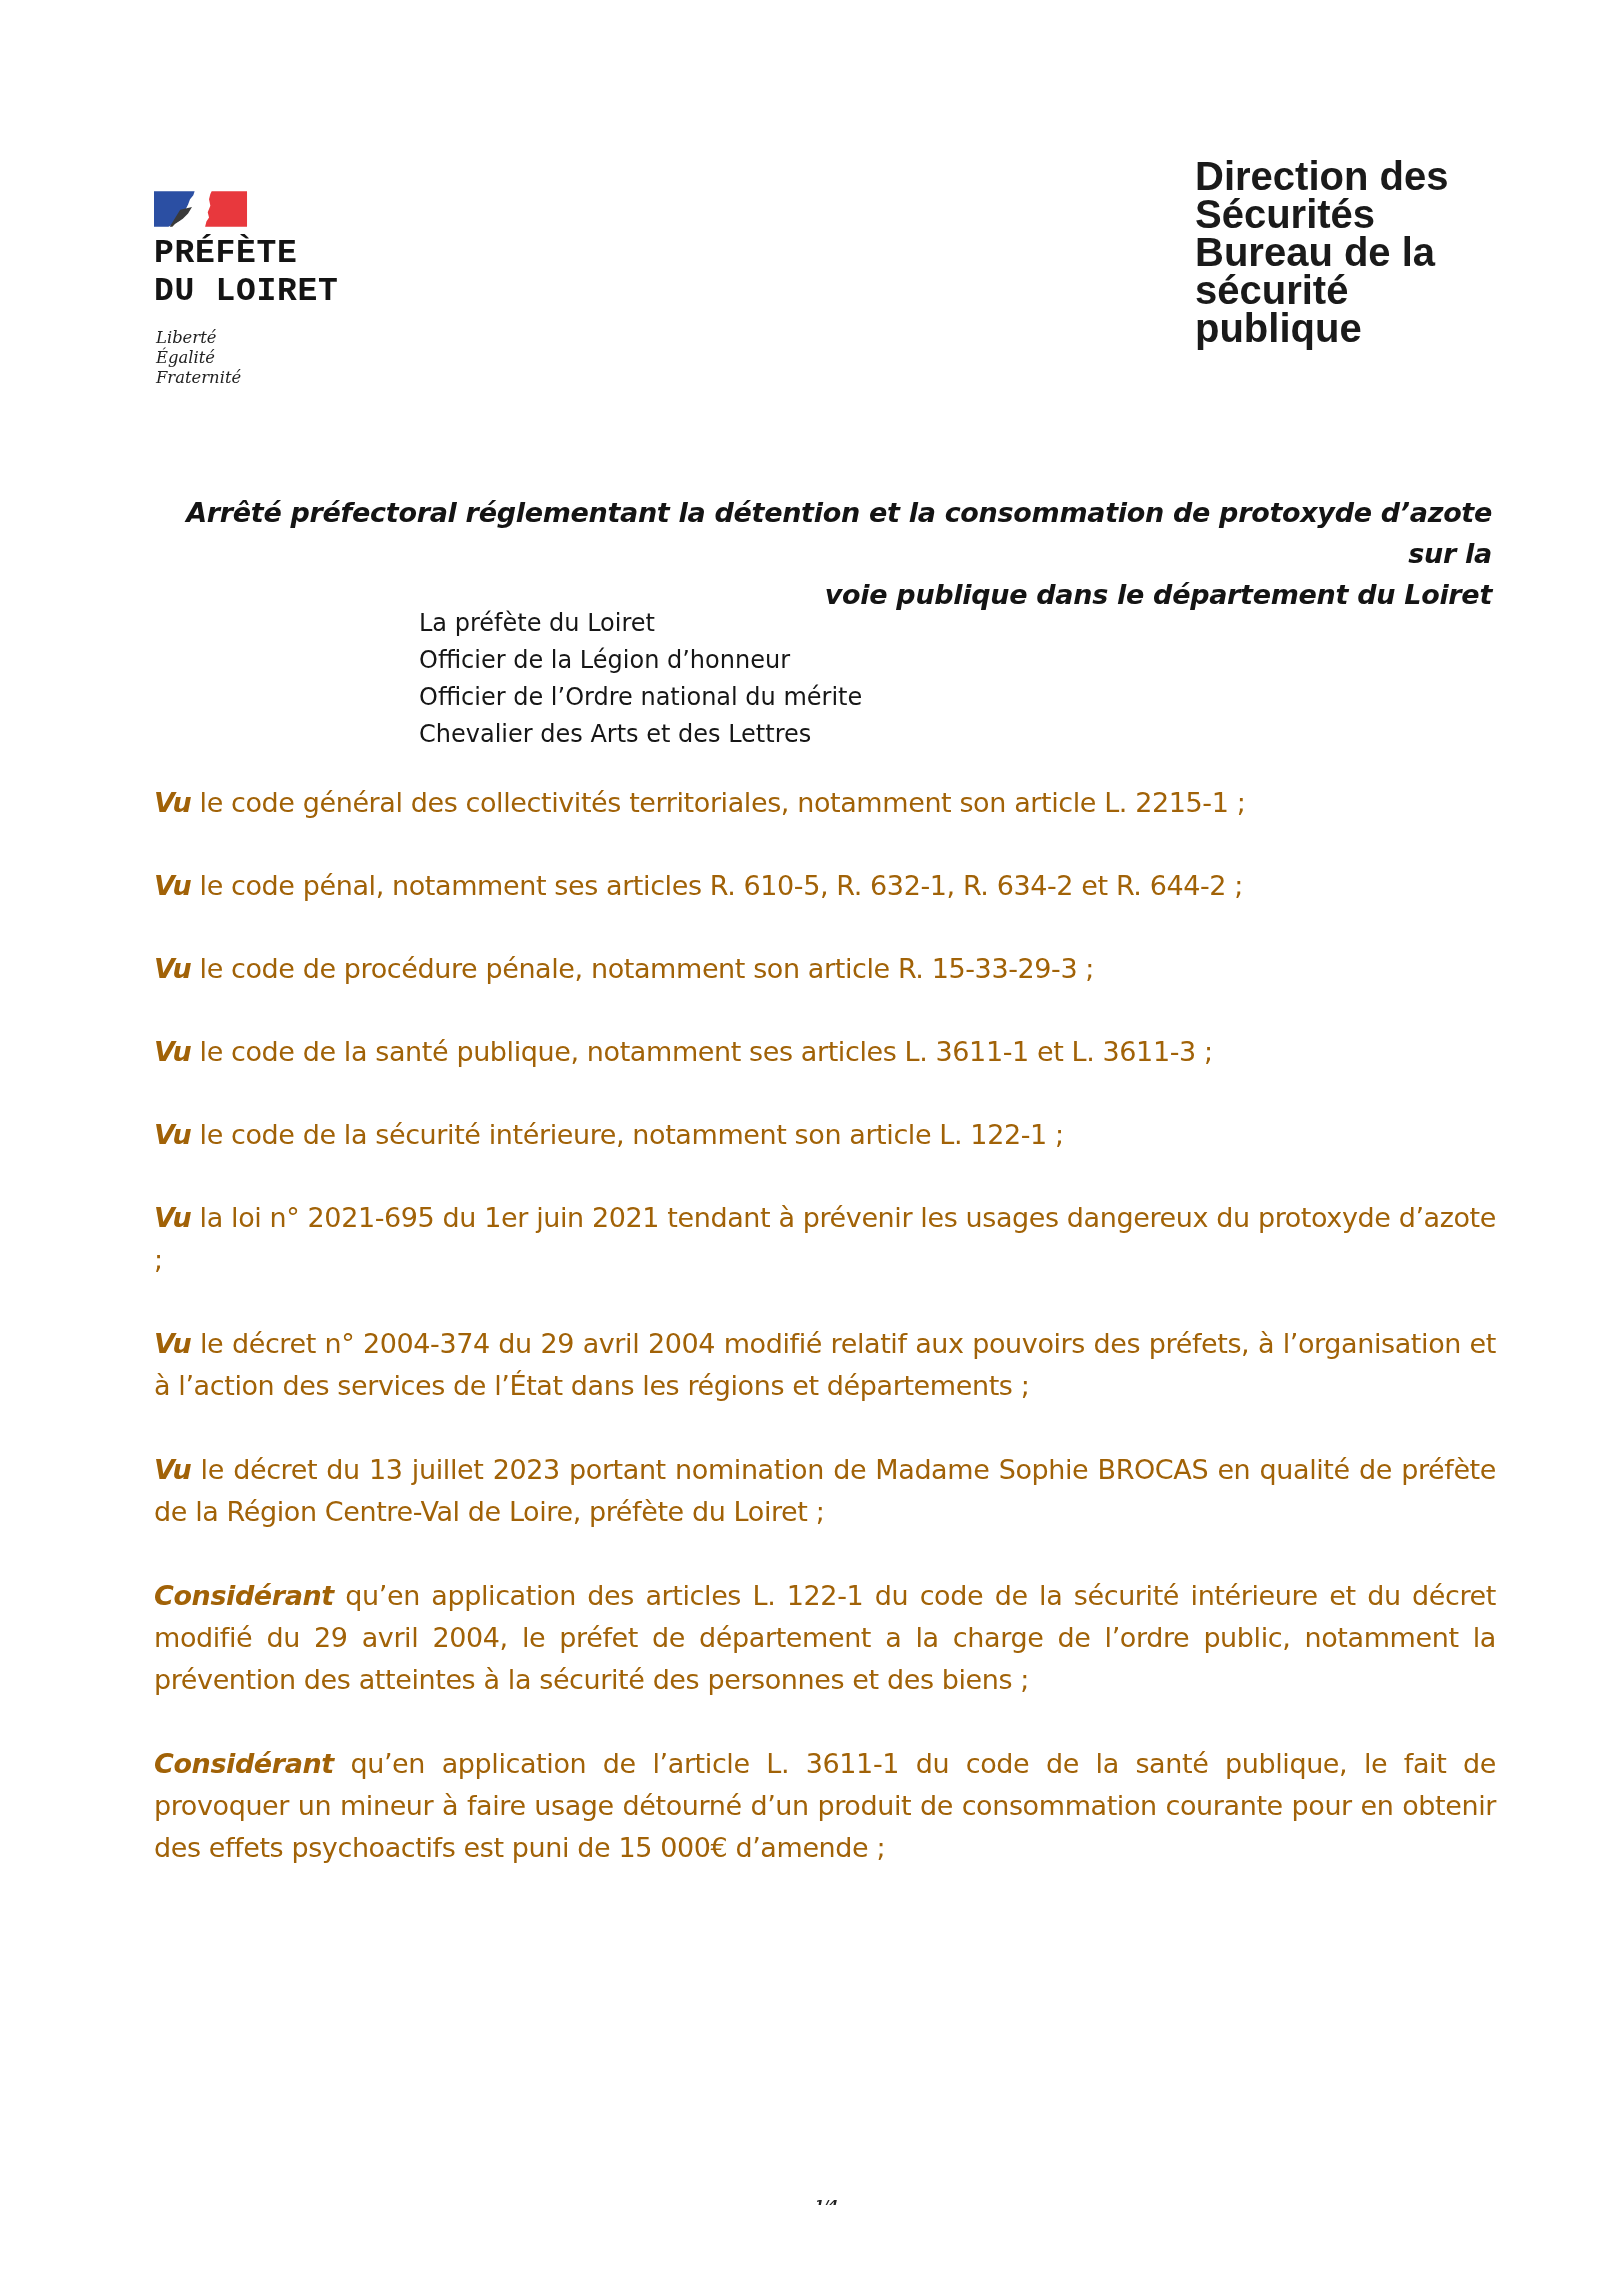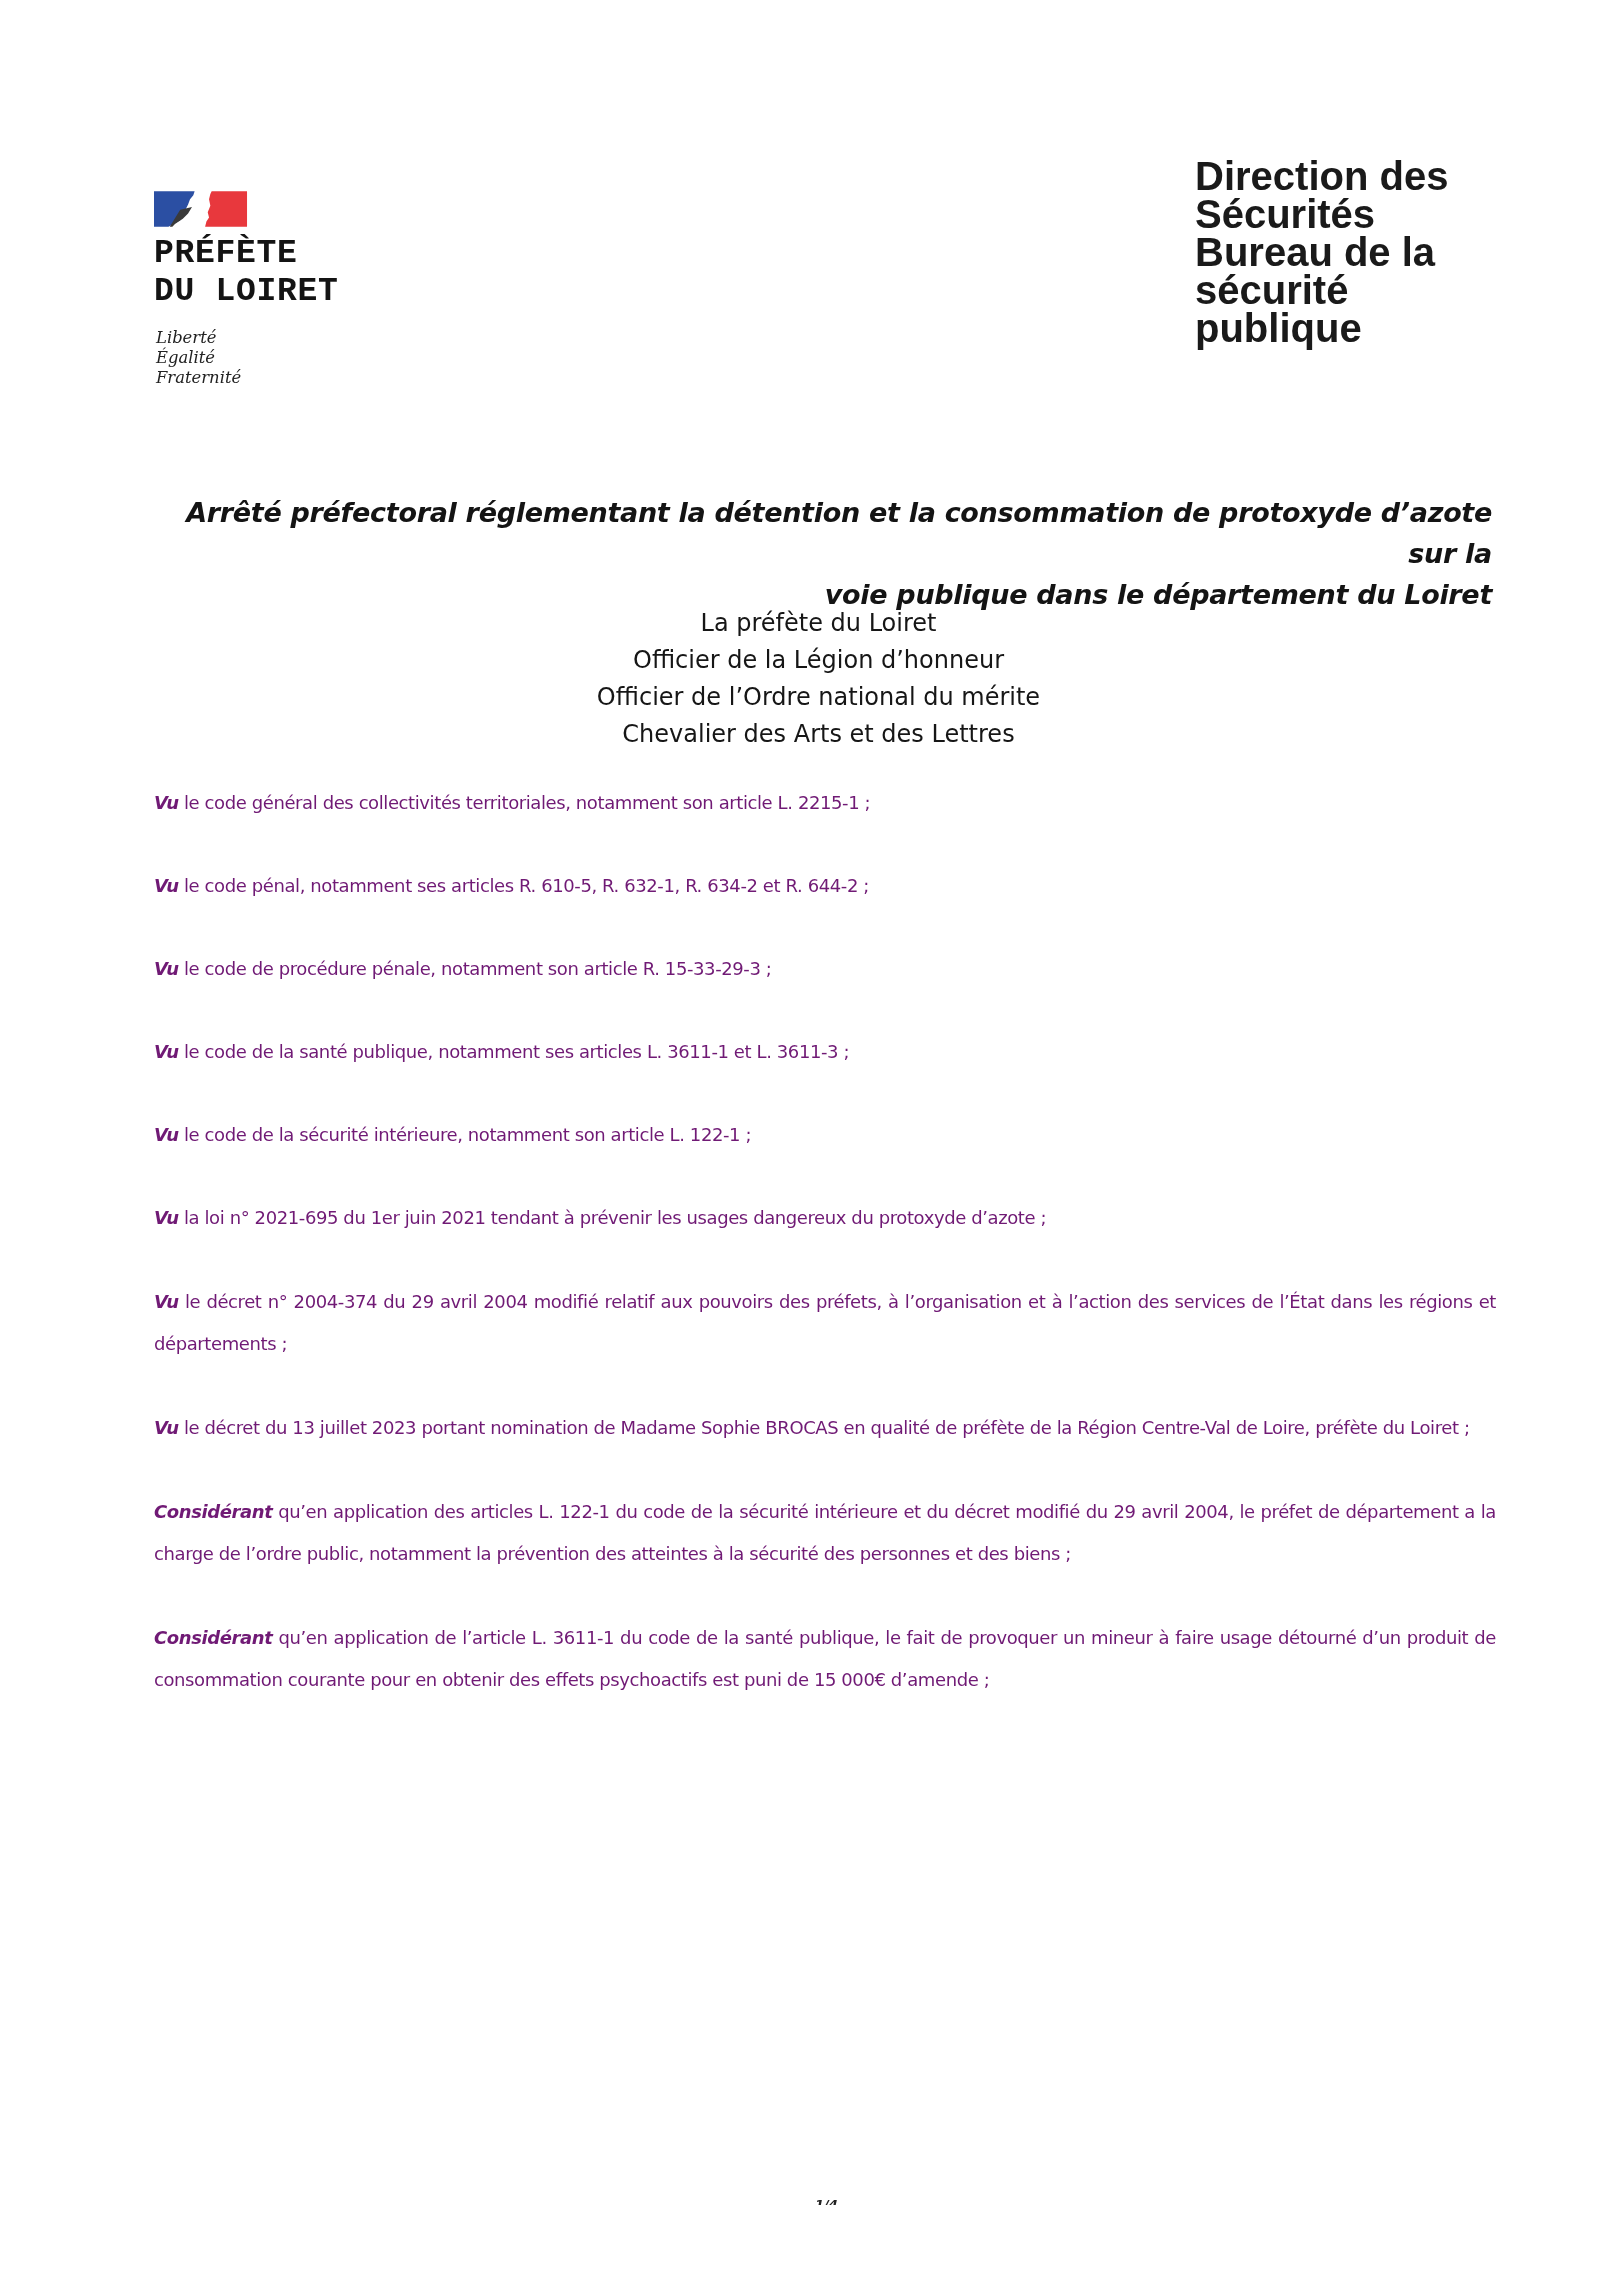--- a/index.html
+++ b/index.html
@@ -17,27 +17,27 @@
 
     .direction-block { position: absolute; left: 1195px; top: 157px; width: 301px;
                        font-family: "Liberation Sans", sans-serif; font-weight: bold;
                        font-size: 40px; line-height: 38px; color: #1a1a1a; }
 
     
     .doc-title { position: absolute; left: 157px; top: 492px; width: 1335px; text-align: right;
                  font-family: "DejaVu Sans", sans-serif; font-weight: bold; font-style: italic;
                  font-size: 27px; line-height: 41px; color: #141414; letter-spacing: -0.3px; }
 
-    .authority { position: absolute; left: 419px; top: 605px; width: 799px; text-align: center;
+    .authority { position: absolute; left: 419px; top: 605px; width: 799px; 
                  font-family: "DejaVu Sans", sans-serif; font-size: 24px; line-height: 37px; color: #161616; }
 
     
     .body-text { position: absolute; left: 154px; top: 782px; width: 1342px;
-                 font-family: "DejaVu Sans", sans-serif; font-size: 18px; line-height: 42px;
-                 color: #701a75; text-align: justify; letter-spacing: -0.4px; }
+                 font-family: "DejaVu Sans", sans-serif; font-size: 27px; line-height: 42px;
+                 color: #a16207; text-align: justify; letter-spacing: -0.4px; }
     .para { margin: 0 0 42px 0; }
     .para.single { margin-bottom: 41px; }
     .kw { font-weight: bold; font-style: italic; }
 
     .page-number { position: absolute; left: 815px; top: 2196px; font-family: "DejaVu Sans", sans-serif;
                    font-weight: bold; font-style: italic; font-size: 13px; color: #222;
                    height: 9.2px; overflow: hidden; line-height: 17px; }
   </style>
 </head>
 <body>

